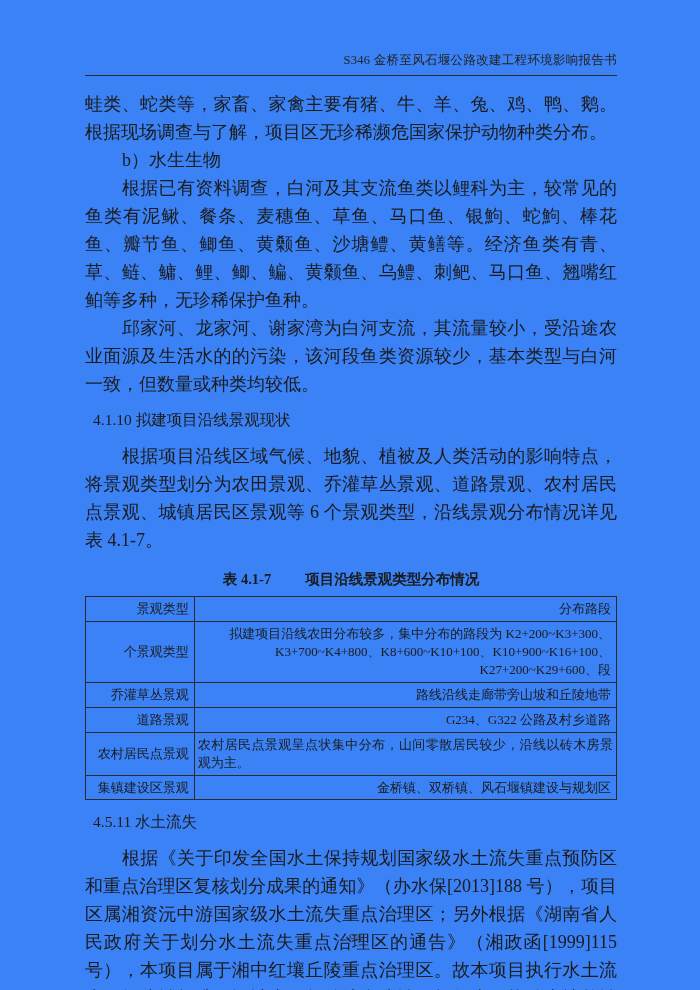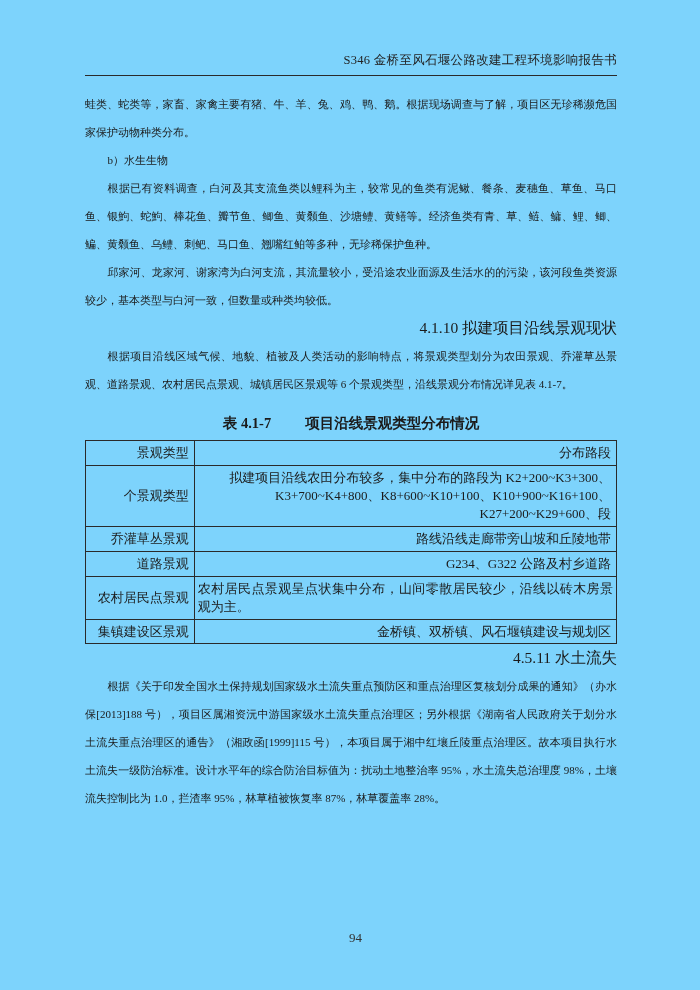--- a/index.html
+++ b/index.html
@@ -2,53 +2,52 @@
 <html><head>
 <meta charset="utf-8">
 <style>
   html, body { margin: 0; padding: 0; background: #ffffff; }
   .page {
     width: 700px;
     height: 990px;
     box-sizing: border-box;
     position: relative;
     margin: 0 auto;
-    background: #7dd3fc;
+    background: #3b82f6;
     color: #1b1b1b;
     font-family: "Liberation Serif", "DejaVu Serif", serif;
     padding: 52px 83px 11px 85px;
     overflow: hidden;
   }
   .header-title {
     text-align: right;
     font-size: 12.5px;
     line-height: 16px;
     letter-spacing: 0.3px;
     color: #222;
   }
   .header-rule {
     border-bottom: 1.5px solid #2a2a2a;
     margin-top: 7px;
     height: 0;
   }
   .content { margin-top: 14px; }
   p.para {
     margin: 0;
-    font-size: 11px;
+    font-size: 18px;
     line-height: 28px;
     text-align: justify;
     text-justify: inter-character;
   }
   .indent { text-indent: 2.05em; }
   h3.sec {
     font-size: 15.5px;
     font-weight: normal;
     line-height: 28px;
-    margin: 0;
-    text-align: right;
+    margin: 8px;
   }
   .sec-gap { margin-top: 22px; }
   .table-caption {
     text-align: center;
     font-weight: bold;
     font-size: 14.5px;
     line-height: 26px;
     margin: 12px 0 4px 0;
   }
   .table-caption .cap-gap { display: inline-block; width: 34px; }

